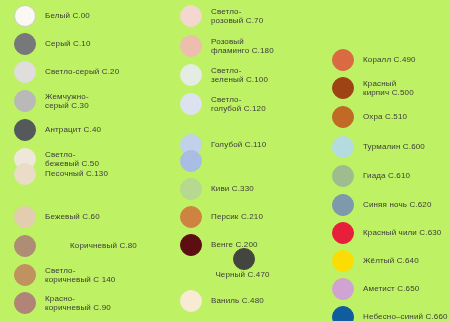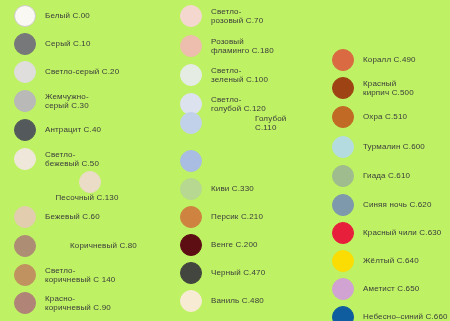--- a/index.html
+++ b/index.html
@@ -81,21 +81,21 @@
       <div class="swatch-row" style="top: 119px;">
         <div class="swatch-dot" title="Антрацит С.40" style="background: rgb(84, 90, 91); border: 1px solid rgb(84, 90, 91);"></div>
         <div class="swatch-label">Антрацит С.40</div>
       </div>
       <div class="swatch-row" style="top: 148px;">
         <div class="swatch-dot" title="Светло-
 бежевый С.50" style="background: rgb(239, 232, 218); border: 1px solid rgb(239, 232, 218);"></div>
         <div class="swatch-label">Светло-
 бежевый С.50</div>
       </div>
-      <div class="swatch-row" style="top: 171px; flex-direction: column;">
+      <div class="swatch-row" style="top: 163px;">
         <div class="swatch-dot" title="Песочный С.130" style="background: rgb(234, 220, 198); border: 1px solid rgb(234, 220, 198);"></div>
         <div class="swatch-label">Песочный С.130</div>
       </div>
       <div class="swatch-row" style="top: 206px;">
         <div class="swatch-dot" title="Бежевый С.60" style="background: rgb(226, 205, 175); border: 1px solid rgb(226, 205, 175);"></div>
         <div class="swatch-label">Бежевый С.60</div>
       </div>
       <div class="swatch-row" style="top: 235px; gap: 25px;">
         <div class="swatch-dot" title="Коричневый С.80" style="background: rgb(173, 142, 116); border: 1px solid rgb(173, 142, 116);"></div>
         <div class="swatch-label">Коричневый С.80</div>
@@ -131,40 +131,40 @@
 зеленый С.100" style="background: rgb(228, 236, 228); border: 1px solid rgb(228, 236, 228);"></div>
         <div class="swatch-label">Светло-
 зеленый С.100</div>
       </div>
       <div class="swatch-row" style="top: 93px;">
         <div class="swatch-dot" title="Светло-
 голубой С.120" style="background: rgb(221, 227, 238); border: 1px solid rgb(221, 227, 238);"></div>
         <div class="swatch-label">Светло-
 голубой С.120</div>
       </div>
-      <div class="swatch-row" style="top: 112px; gap: 44px;">
+      <div class="swatch-row" style="top: 134px;">
         <div class="swatch-dot" title="Голубой С.110" style="background: rgb(194, 209, 234); border: 1px solid rgb(194, 209, 234);"></div>
         <div class="swatch-label">Голубой С.110</div>
       </div>
       <div class="swatch-row" style="top: 150px;">
         <div class="swatch-dot" title="Васильковый С.190" style="background: rgb(169, 188, 226); border: 1px solid rgb(169, 188, 226);"></div>
       </div>
       <div class="swatch-row" style="top: 178px;">
         <div class="swatch-dot" title="Киви С.330" style="background: rgb(182, 216, 144); border: 1px solid rgb(182, 216, 144);"></div>
         <div class="swatch-label">Киви С.330</div>
       </div>
       <div class="swatch-row" style="top: 206px;">
         <div class="swatch-dot" title="Персик С.210" style="background: rgb(206, 132, 64); border: 1px solid rgb(206, 132, 64);"></div>
         <div class="swatch-label">Персик С.210</div>
       </div>
       <div class="swatch-row" style="top: 234px;">
         <div class="swatch-dot" title="Венге С.200" style="background: rgb(92, 14, 19); border: 1px solid rgb(92, 14, 19);"></div>
         <div class="swatch-label">Венге С.200</div>
       </div>
-      <div class="swatch-row" style="top: 262px;">
+      <div class="swatch-row" style="top: 248px; flex-direction: column;">
         <div class="swatch-dot" title="Черный С.470" style="background: rgb(67, 70, 63); border: 1px solid rgb(67, 70, 63);"></div>
         <div class="swatch-label">Черный С.470</div>
       </div>
       <div class="swatch-row" style="top: 290px;">
         <div class="swatch-dot" title="Ваниль С.480" style="background: rgb(247, 235, 211); border: 1px solid rgb(247, 235, 211);"></div>
         <div class="swatch-label">Ваниль С.480</div>
       </div>
     </div>
     <div class="palette-column col-2">
       <div class="swatch-row" style="top: 5px;">

